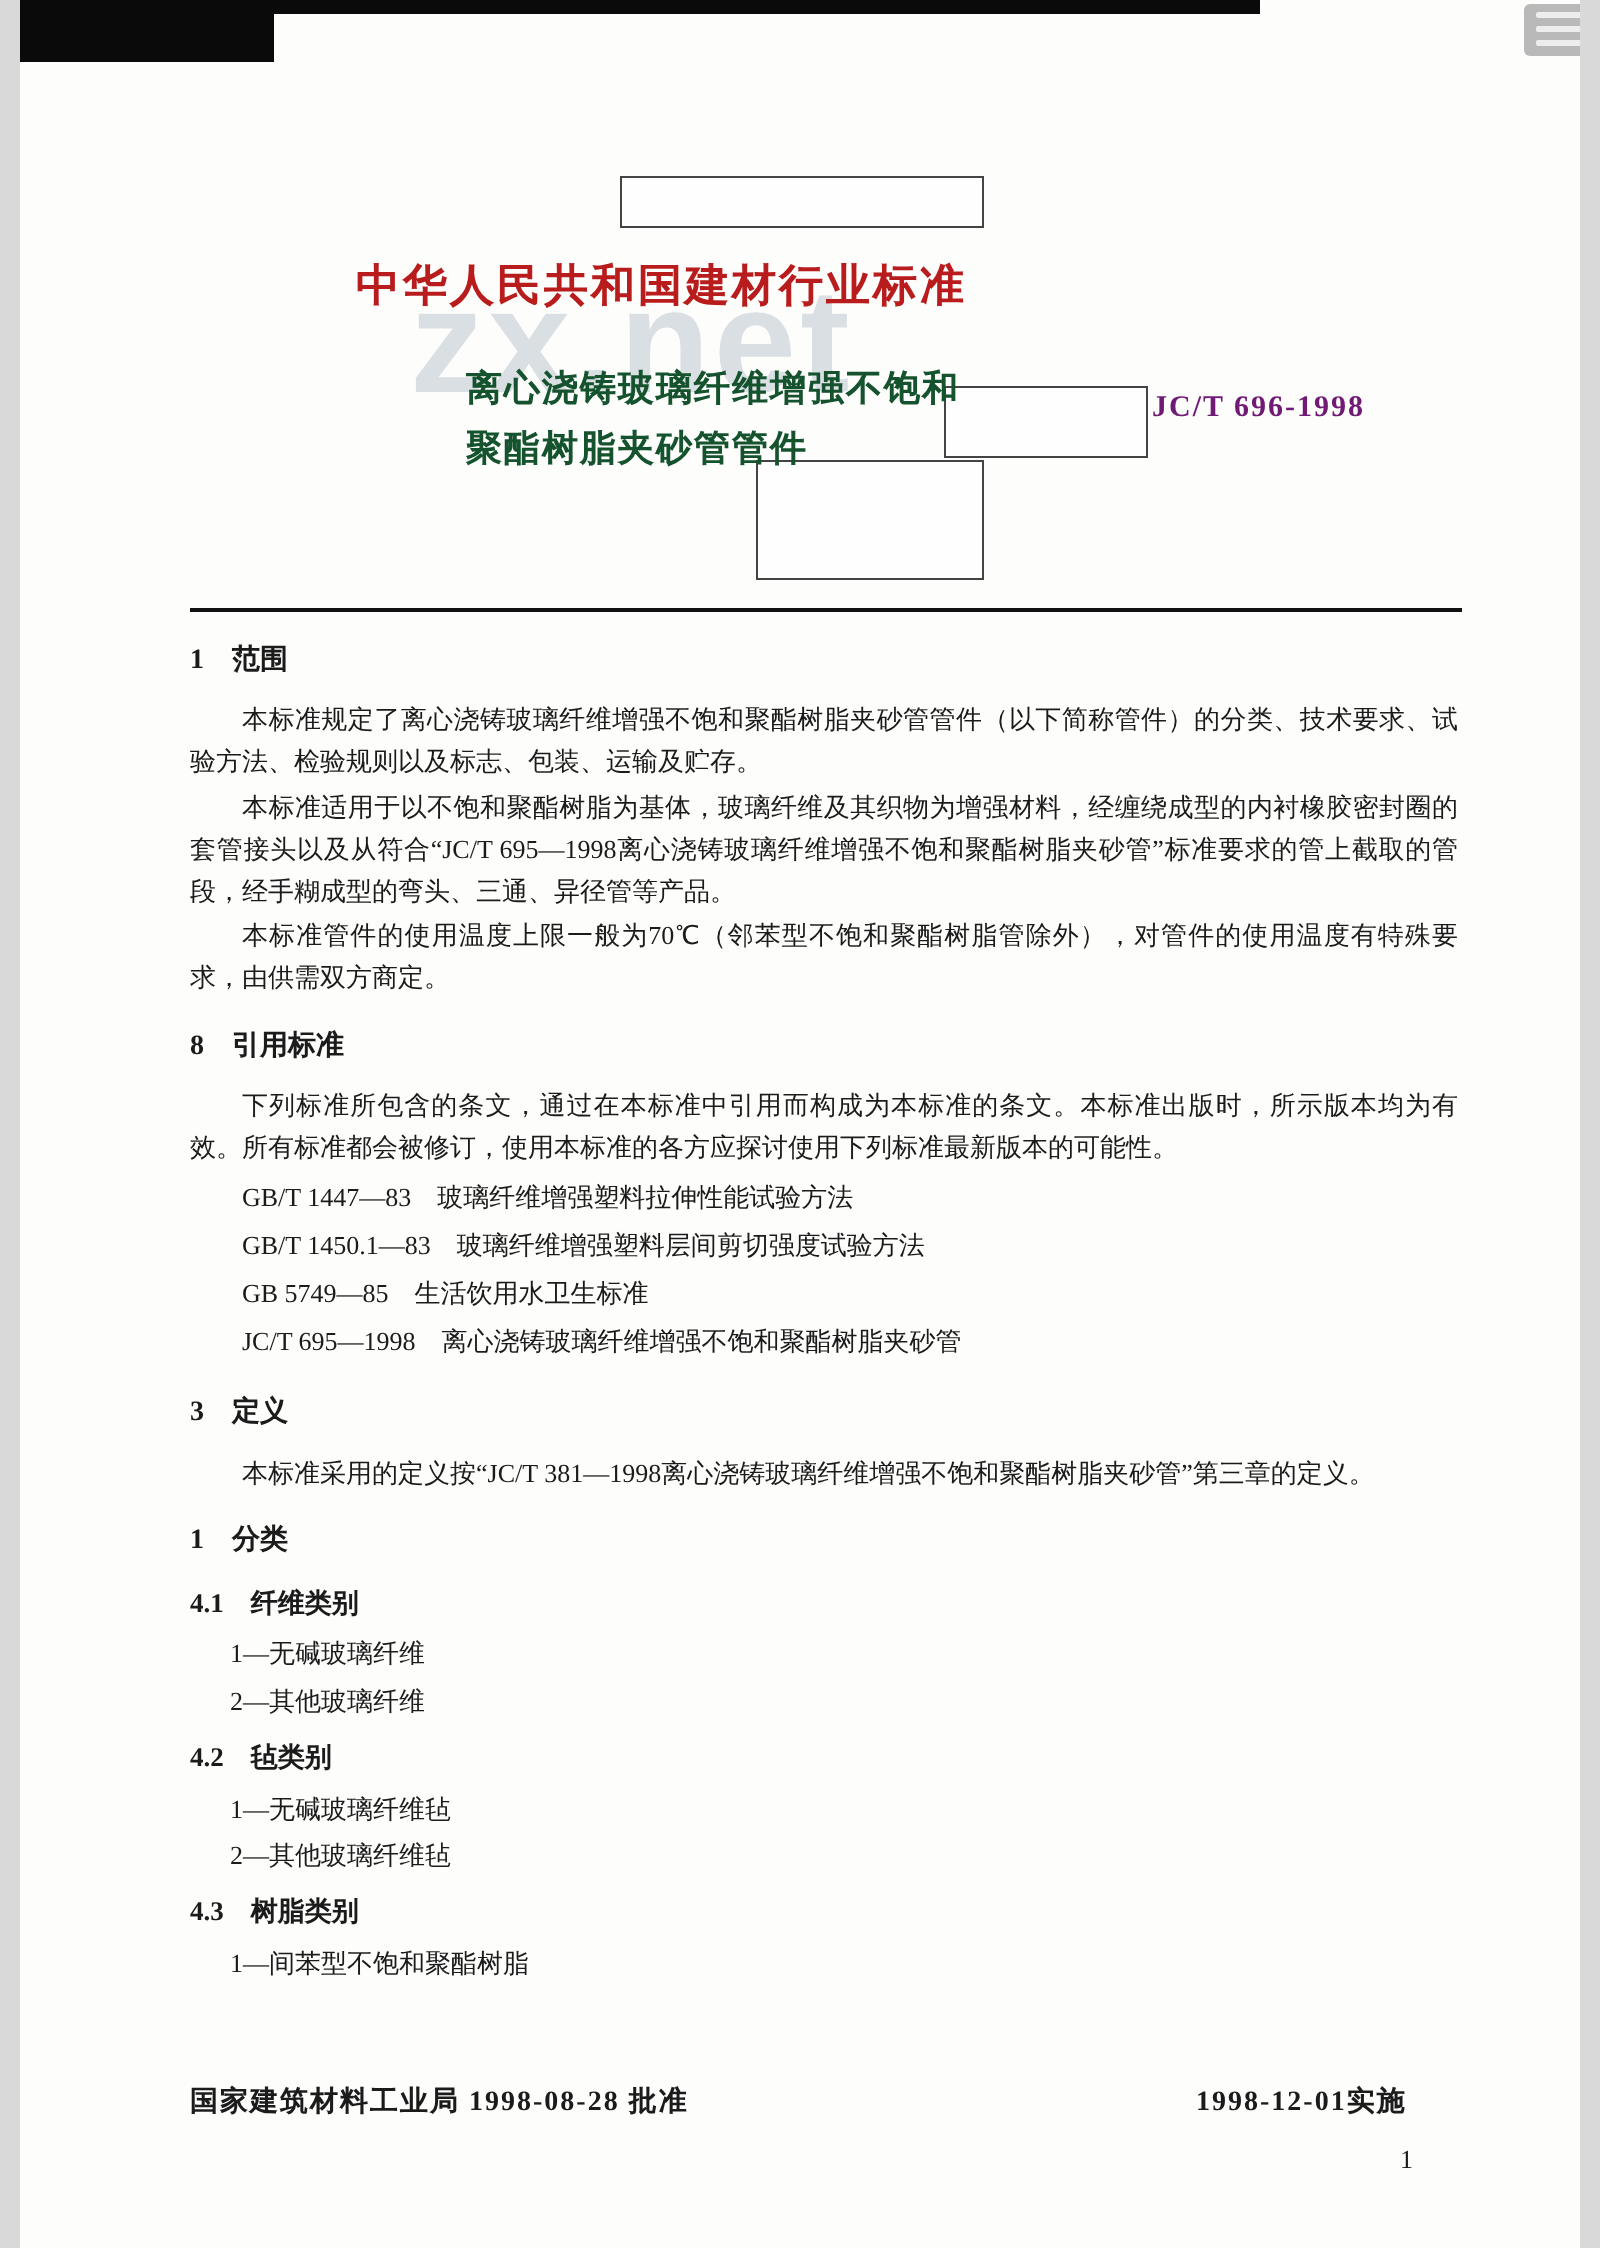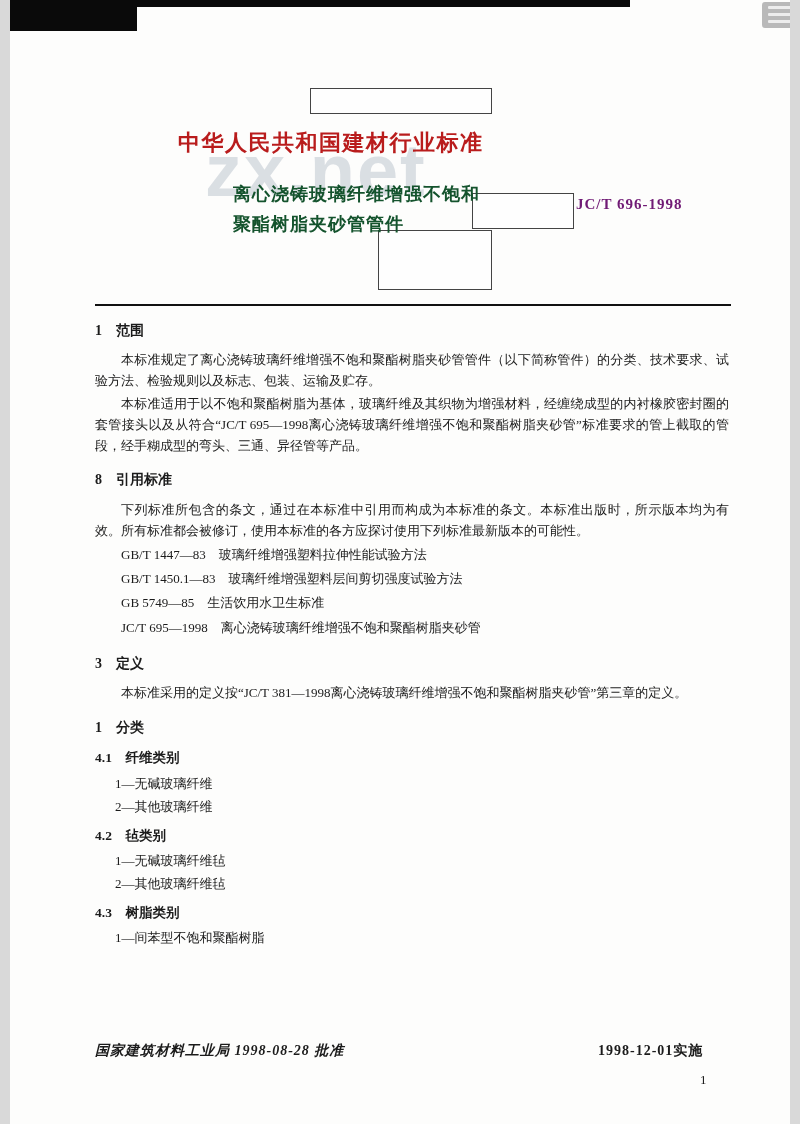--- a/index.html
+++ b/index.html
@@ -60,21 +60,21 @@
     font-weight:bold;font-size:14px;margin:13px 0 8px 0;text-align:left;
   }
   .sec-h.first{margin-top:0;}
   .para{text-indent:2em;margin:0 0 2px 0;}
   .refs{margin:2px 0 0 2em;line-height:1.85;text-align:left;}
   .sub-h{font-weight:bold;font-size:13.5px;margin:6px 0 3px 0;text-align:left;}
   .sub-items{margin:0 0 2px 20px;line-height:1.8;text-align:left;}
   
   .footer-approve{
     position:absolute;left:85px;top:1042px;
-    font-size:14px;font-weight:bold;letter-spacing:1px;font-style:italic;
+    font-size:14px;font-weight:bold;letter-spacing:1px;
   }
   .footer-impl{
     position:absolute;left:588px;top:1042px;
     font-size:14px;font-weight:bold;letter-spacing:1px;
   }
   .footer-page{
     position:absolute;left:690px;top:1072px;font-size:13px;
   }
 </style>
 </head>
@@ -102,20 +102,21 @@
   <div class="doc-title title-2">聚酯树脂夹砂管管件</div>
   <div class="std-code">JC/T 696-1998</div>
 
   <div class="head-rule"></div>
 
   <div class="content">
 
     <div class="sec-h first">1　范围</div>
     <p class="para">本标准规定了离心浇铸玻璃纤维增强不饱和聚酯树脂夹砂管管件（以下简称管件）的分类、技术要求、试验方法、检验规则以及标志、包装、运输及贮存。</p>
     <p class="para">本标准适用于以不饱和聚酯树脂为基体，玻璃纤维及其织物为增强材料，经缠绕成型的内衬橡胶密封圈的套管接头以及从符合“JC/T 695—1998离心浇铸玻璃纤维增强不饱和聚酯树脂夹砂管”标准要求的管上截取的管段，经手糊成型的弯头、三通、异径管等产品。</p>
+    <p class="para">本标准管件的使用温度上限一般为70℃（邻苯型不饱和聚酯树脂管除外），对管件的使用温度有特殊要求，由供需双方商定。</p>
 
     <div class="sec-h">8　引用标准</div>
     <p class="para">下列标准所包含的条文，通过在本标准中引用而构成为本标准的条文。本标准出版时，所示版本均为有效。所有标准都会被修订，使用本标准的各方应探讨使用下列标准最新版本的可能性。</p>
     <div class="refs">
       <div>GB/T 1447—83　玻璃纤维增强塑料拉伸性能试验方法</div>
       <div>GB/T 1450.1—83　玻璃纤维增强塑料层间剪切强度试验方法</div>
       <div>GB 5749—85　生活饮用水卫生标准</div>
       <div>JC/T 695—1998　离心浇铸玻璃纤维增强不饱和聚酯树脂夹砂管</div>
     </div>
 

